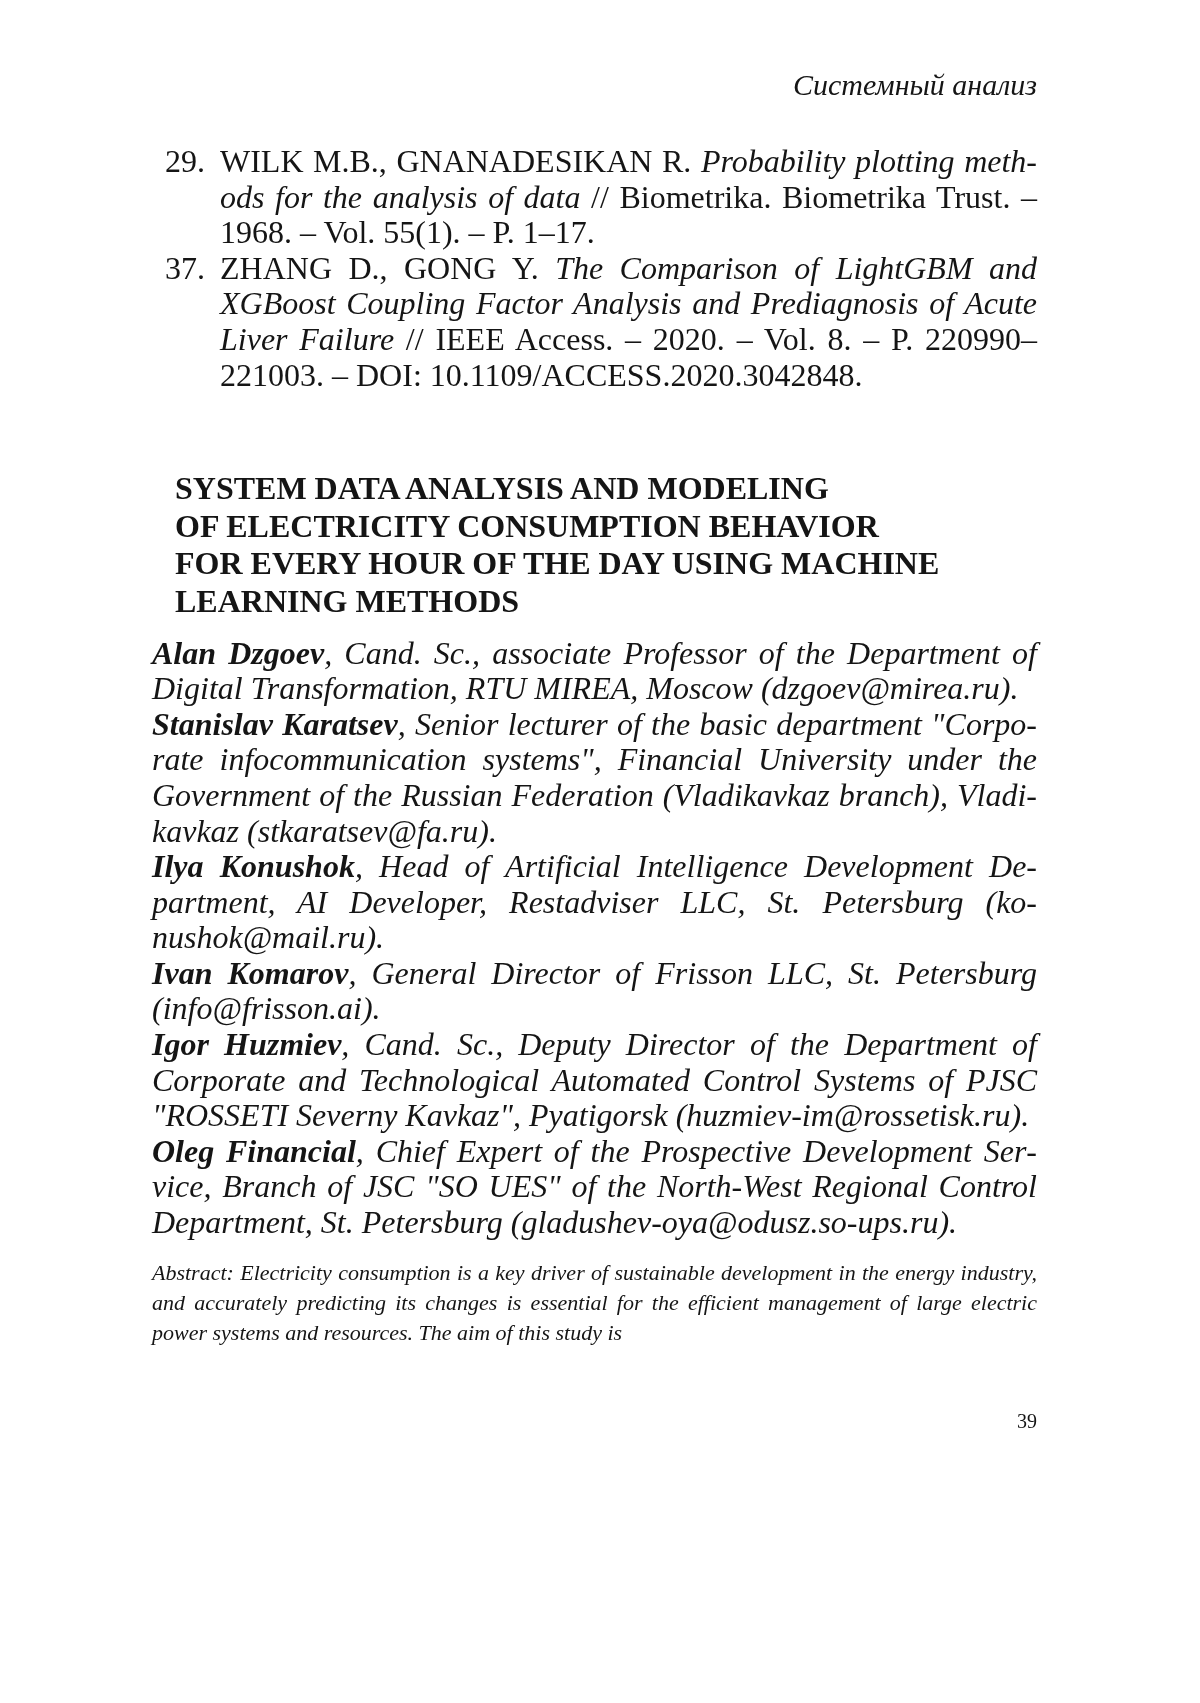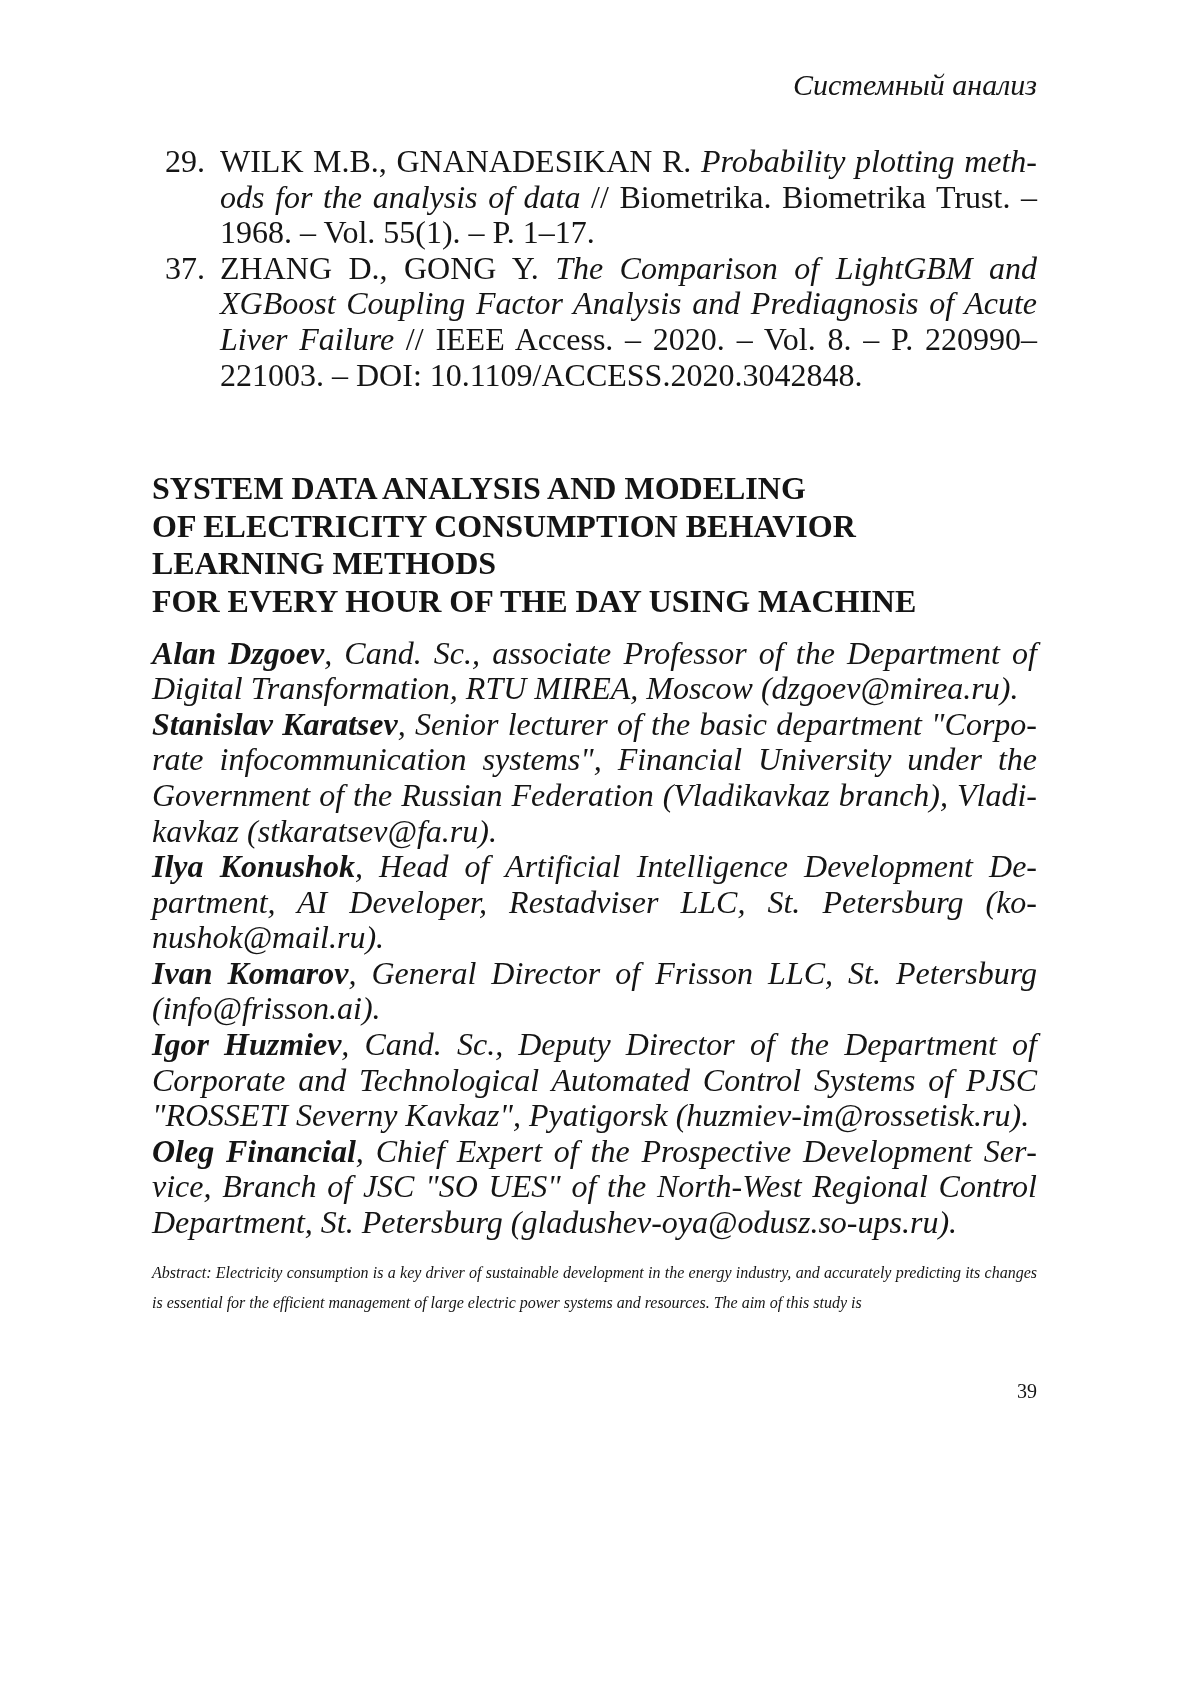--- a/index.html
+++ b/index.html
@@ -39,36 +39,36 @@
     left: 13px;
     top: 0;
   }
   .it { font-style: italic; }
   .article-title {
     margin: 77px 0 0 0;
     font-size: 32px;
     line-height: 37.6px;
     font-weight: bold;
   }
-  .title-line { display: block; }
+  .title-line { display: block; margin-left: 23px; }
   .authors {
     margin-top: 15px;
     font-size: 32px;
     line-height: 35.6px;
   }
   .author {
     margin: 0;
     text-align: justify;
     font-style: italic;
   }
   .author .name { font-weight: bold; }
   .abstract {
     margin: 17px 0 0 0;
     font-style: italic;
-    font-size: 16px;
+    font-size: 22px;
     line-height: 30px;
     text-align: justify;
   }
   .page-number {
     margin-top: 56px;
     text-align: right;
     font-size: 20px;
     line-height: 34px;
   }
 </style>
@@ -87,22 +87,22 @@
         <span class="ref-num">29.</span><span>WILK M.B., GNANADESIKAN R. </span><span class="it">Probability plotting meth­ods for the analysis of data</span><span> // Biometrika. Biometrika Trust. – 1968. – Vol. 55(1). – P. 1–17.</span>
       </div>
       <div class="ref">
         <span class="ref-num">37.</span><span>ZHANG D., GONG Y. </span><span class="it">The Comparison of LightGBM and XGBoost Coupling Factor Analysis and Prediagnosis of Acute Liver Failure</span><span> // IEEE Access. – 2020. – Vol. 8. – P. 220990–221003. – DOI: 10.1109/ACCESS.2020.3042848.</span>
       </div>
     </div>
 
     <h1 class="article-title">
       <span class="title-line">SYSTEM DATA ANALYSIS AND MODELING</span>
       <span class="title-line">OF ELECTRICITY CONSUMPTION BEHAVIOR</span>
+      <span class="title-line">FOR EVERY HOUR OF THE DAY USING MACHINE</span>
       <span class="title-line">LEARNING METHODS</span>
-      <span class="title-line">FOR EVERY HOUR OF THE DAY USING MACHINE</span>
     </h1>
 
     <div class="authors">
       <p class="author"><span class="name">Alan Dzgoev</span><span>, Cand. Sc., associate Professor of the Department of Digital Transformation, RTU MIREA, Moscow (dzgoev@mirea.ru).</span></p>
       <p class="author"><span class="name">Stanislav Karatsev</span><span>, Senior lecturer of the basic department "Corpo­rate infocommunication systems", Financial University under the Government of the Russian Federation (Vladikavkaz branch), Vladi­kavkaz (stkaratsev@fa.ru).</span></p>
       <p class="author"><span class="name">Ilya Konushok</span><span>, Head of Artificial Intelligence Development De­partment, AI Developer, Restadviser LLC, St. Petersburg (ko­nushok@mail.ru).</span></p>
       <p class="author"><span class="name">Ivan Komarov</span><span>, General Director of Frisson LLC, St. Petersburg (info@frisson.ai).</span></p>
       <p class="author"><span class="name">Igor Huzmiev</span><span>, Cand. Sc., Deputy Director of the Department of Corporate and Technological Automated Control Systems of PJSC "ROSSETI Severny Kavkaz", Pyatigorsk (huzmiev-im@rossetisk.ru).</span></p>
       <p class="author"><span class="name">Oleg Financial</span><span>, Chief Expert of the Prospective Development Ser­vice, Branch of JSC "SO UES" of the North-West Regional Control Department, St. Petersburg (gladushev-oya@odusz.so-ups.ru).</span></p>
     </div>

